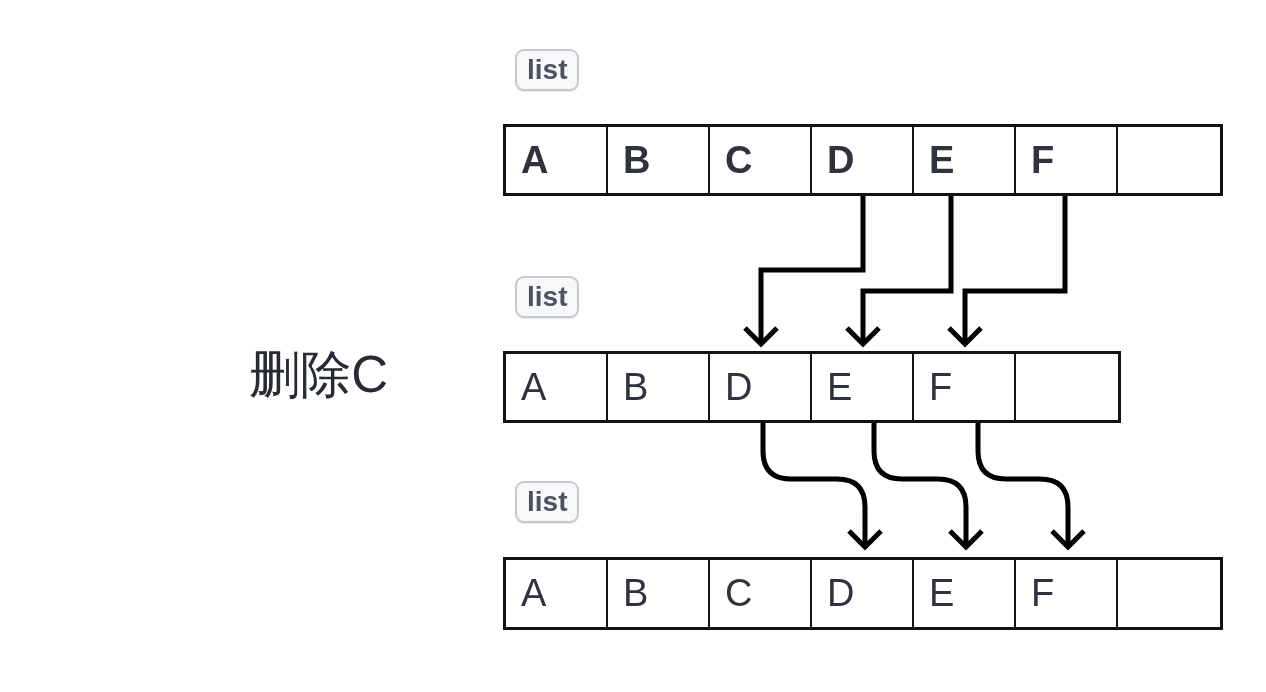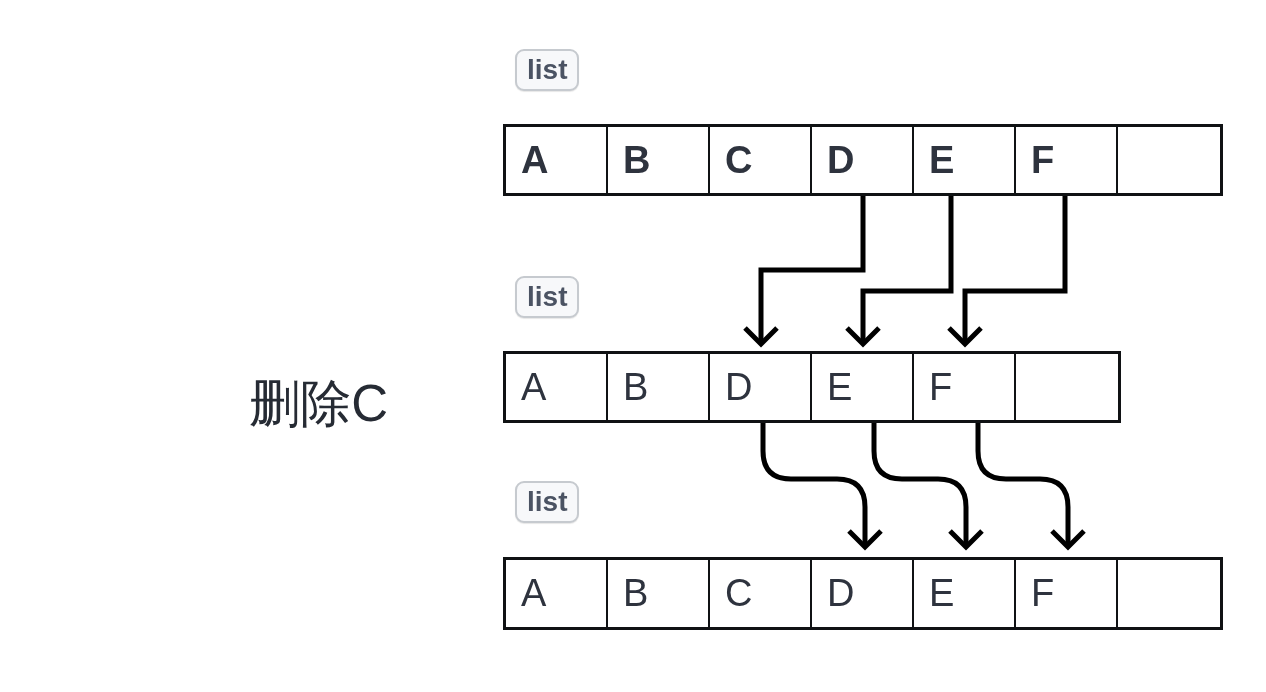--- a/index.html
+++ b/index.html
@@ -24,21 +24,21 @@
     position:absolute;left:503px;display:inline-flex;align-items:center;justify-content:center;
     height:42px;padding:0 10px;box-sizing:border-box;
     border:2px solid #c6cacf;border-radius:9px;background:#f7f8fa;
     box-shadow:0 1px 1px rgba(16,18,20,0.10);
     font-size:28px;font-weight:bold;color:#4b5363;margin-left:12px;
   }
   .side-label{
     position:absolute;left:0;text-align:right;white-space:nowrap;
     font-size:51px;line-height:1.2;color:#262b34;
   }
-  .label-delete{top:373px;width:388px;}
+  .label-delete{top:344px;width:388px;}
   .label-insert{top:576px;width:392px;}
   .badge-1{top:49px;}  .row-1{top:124px;}
   .badge-2{top:276px;} .row-2{top:351px;}
   .badge-3{top:481px;} .row-3{top:557px;}
 </style>
 </head>
 <body>
 
 <div class="canvas">
 

